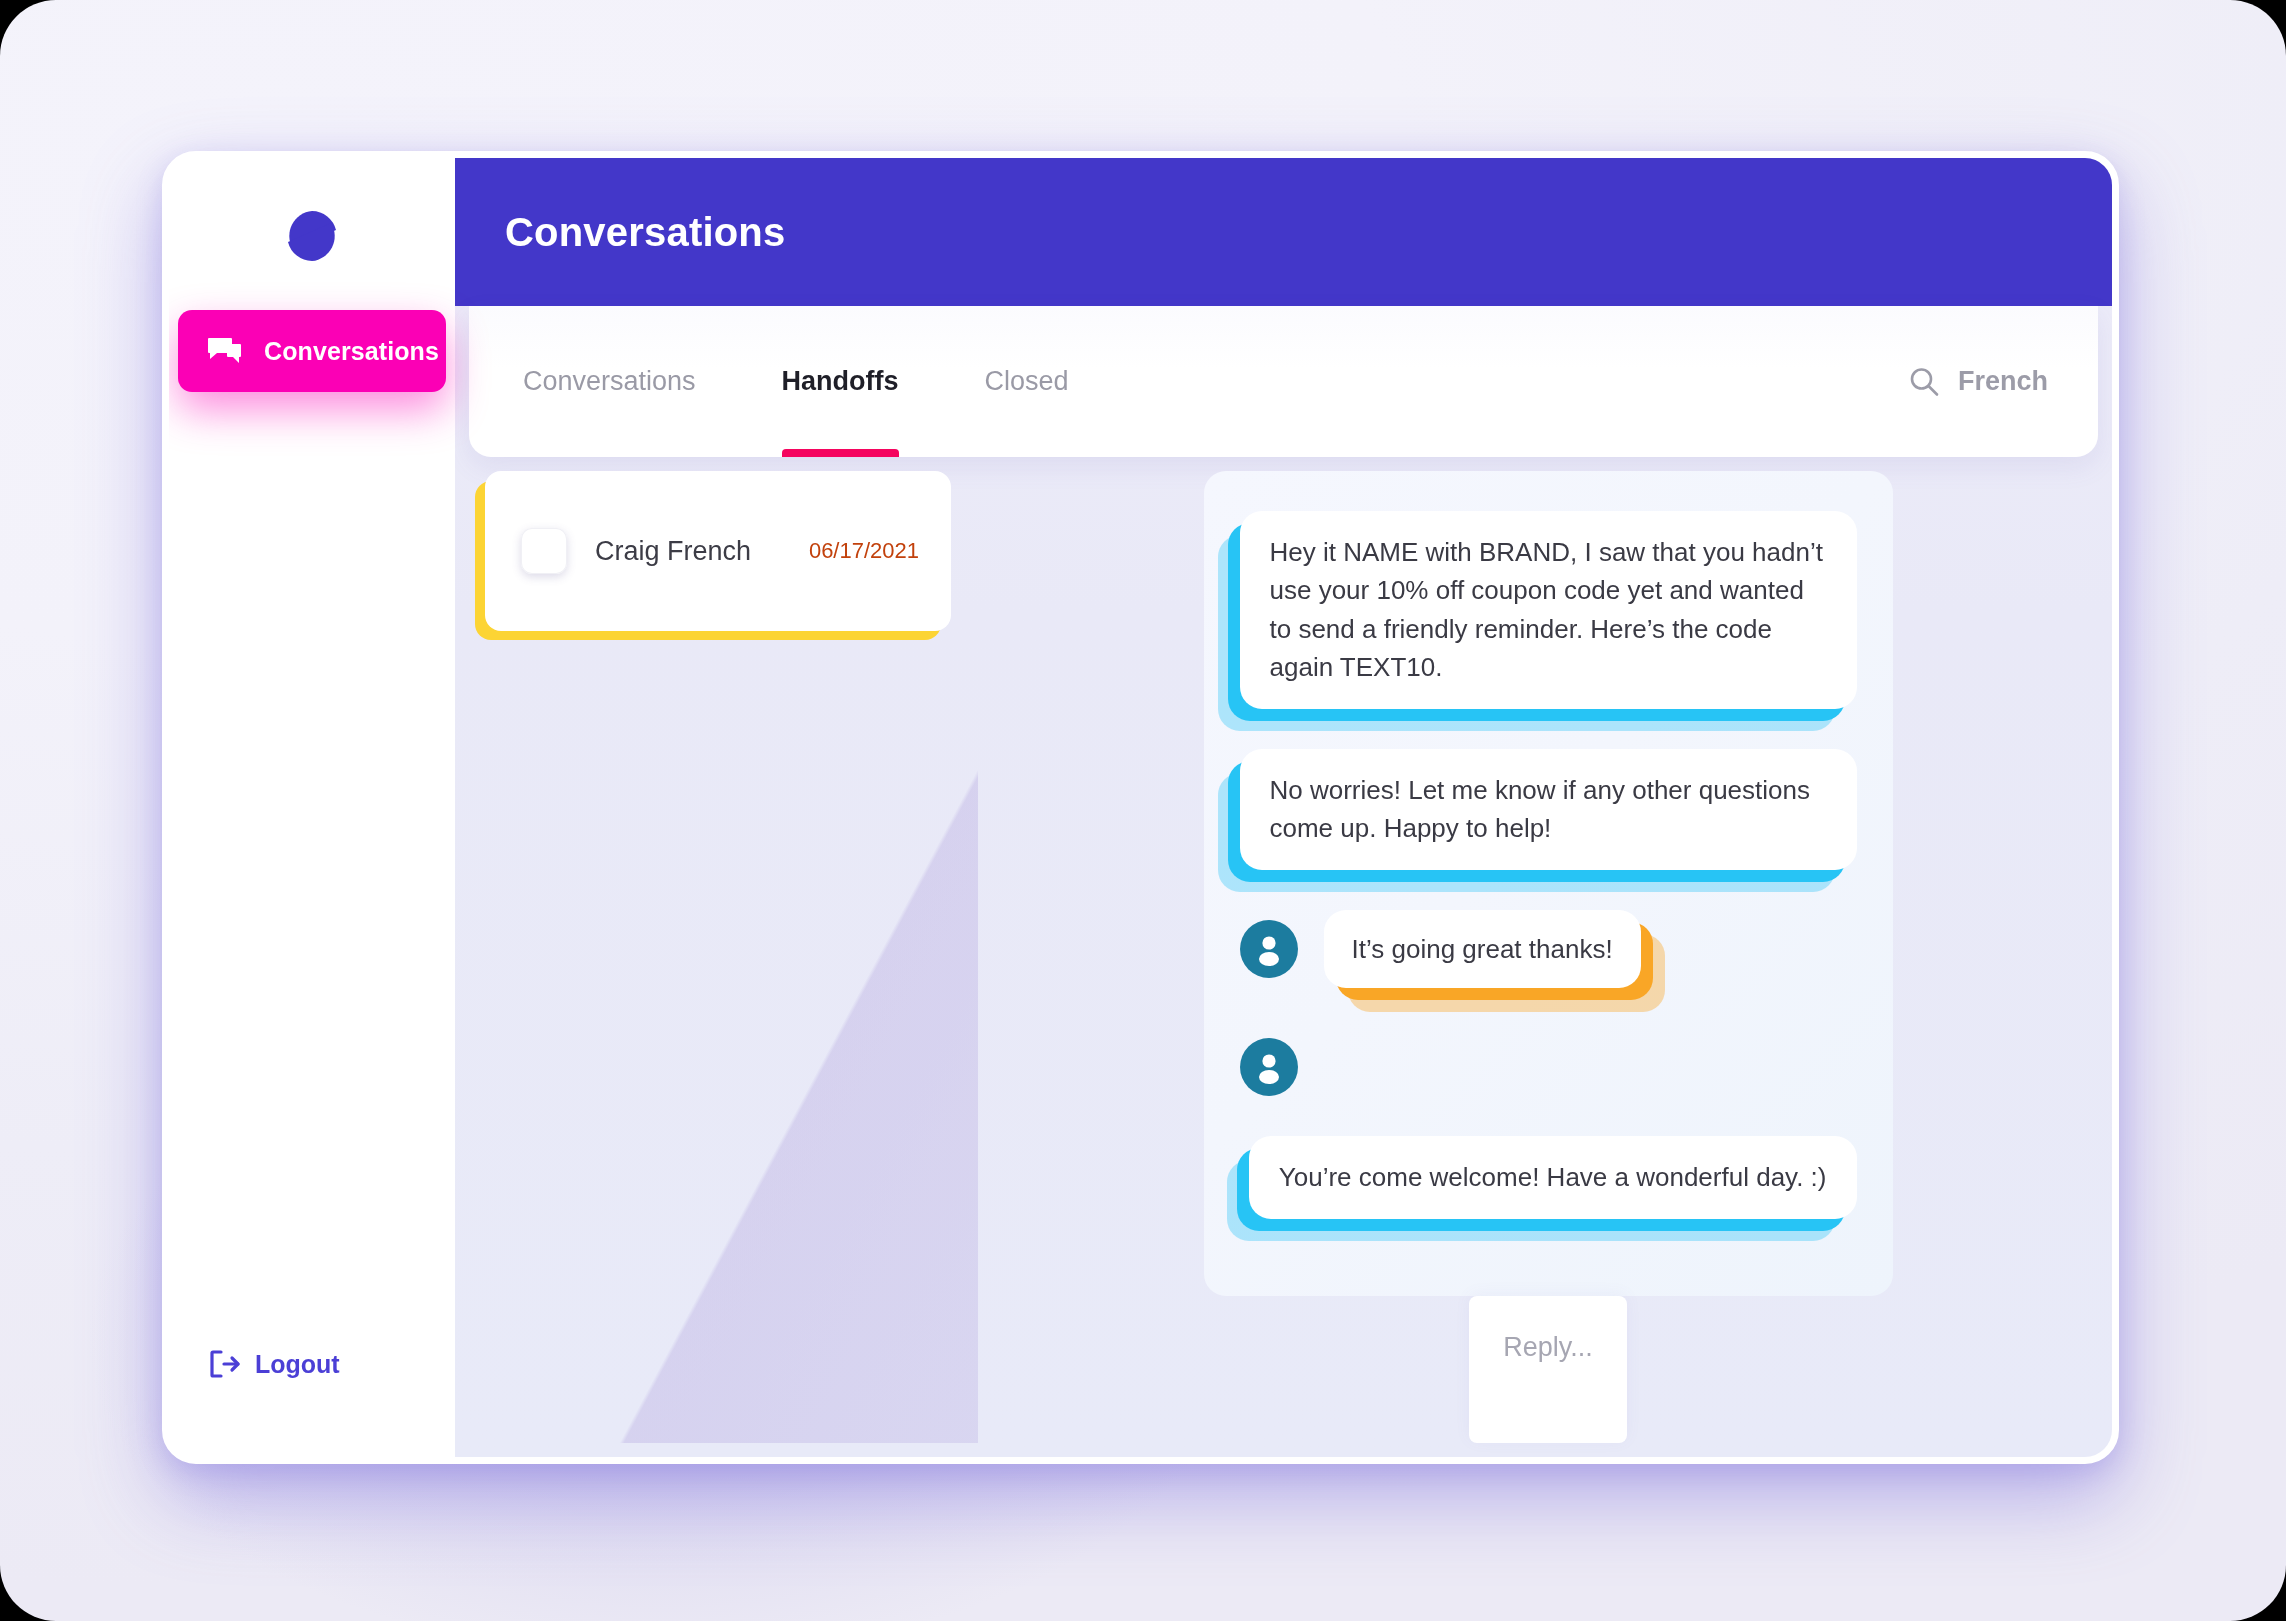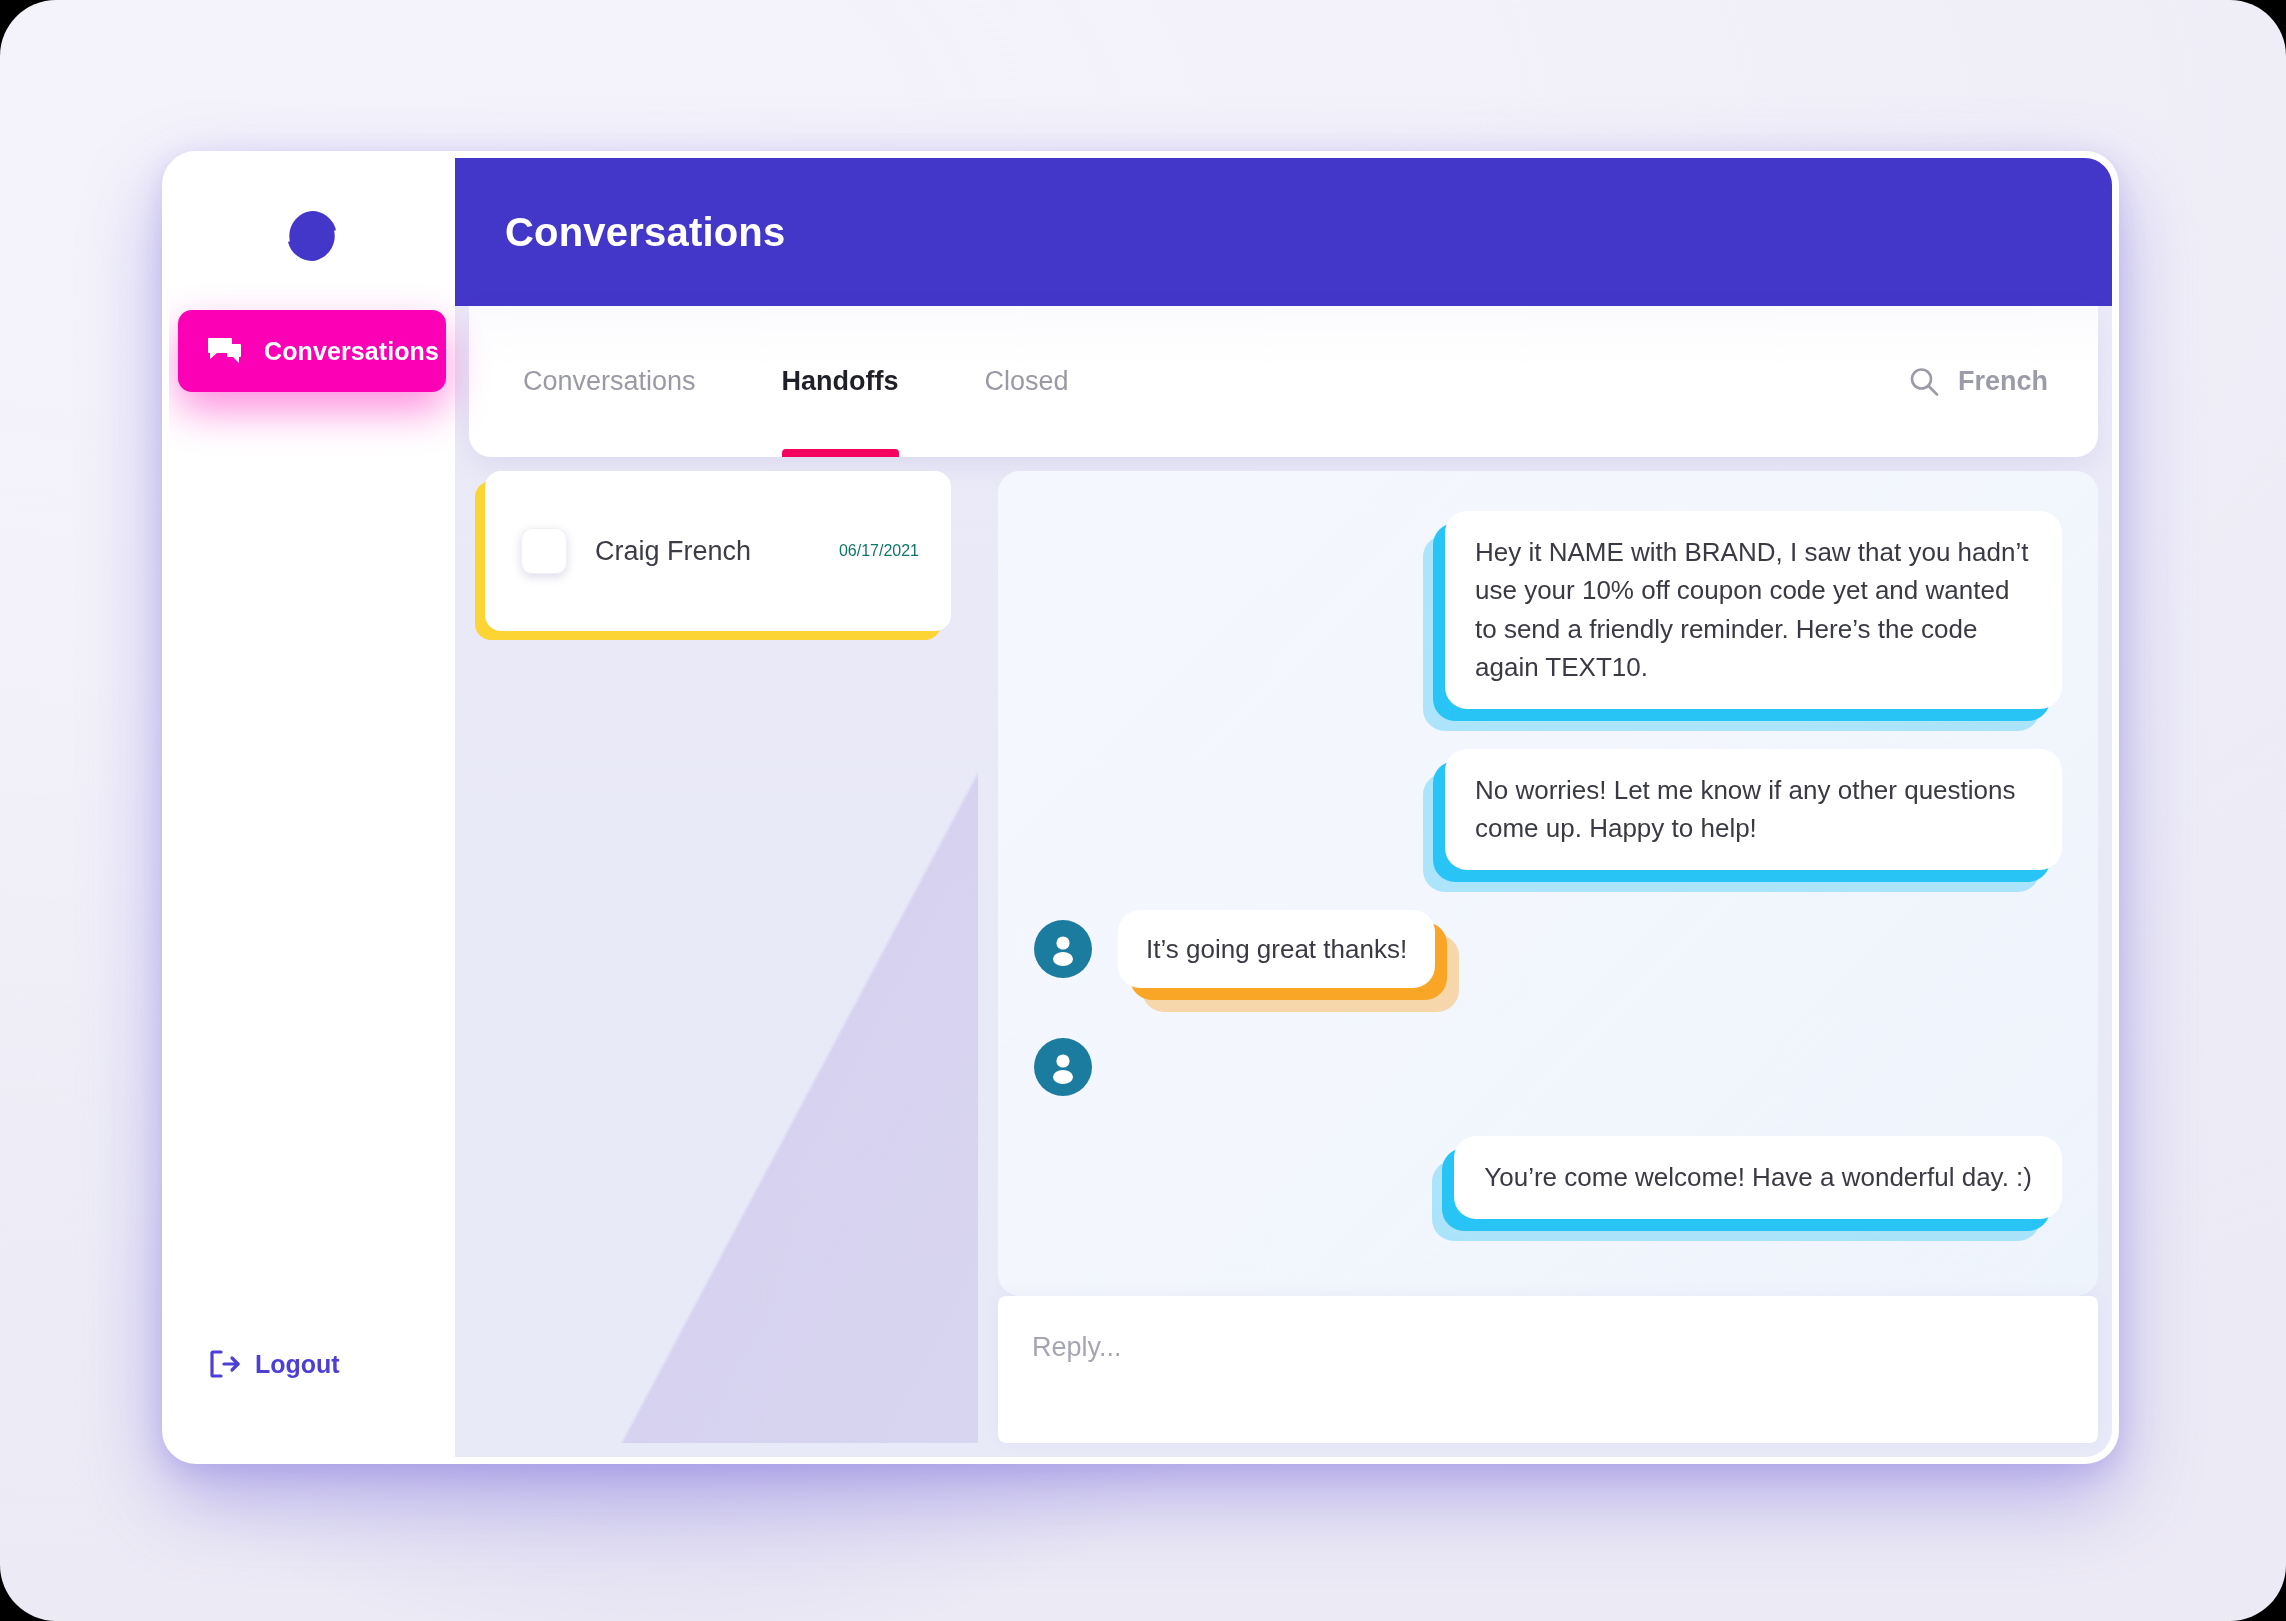--- a/index.html
+++ b/index.html
@@ -260,31 +260,32 @@
     flex: 0 0 46px;
     cursor: pointer;
   }
   .conv-name {
     margin-left: 28px;
     font-size: 27px;
     color: #3c3c46;
   }
   .conv-date {
     margin-left: auto;
-    font-size: 16px;
-    color: #0f766e;
+    font-size: 22px;
+    color: #c2410c;
   }
 
   
   #chat-col {
     flex: 1 1 auto;
     min-width: 0;
     display: flex;
     flex-direction: column;
     gap: 0;
+    align-items: center;
   }
 
   #thread {
     flex: 1 1 auto;
     border-radius: 22px;
     background: linear-gradient(135deg, #f5f7fe 0%, #f3f6fd 45%, #eef4fc 100%);
     padding: 40px 36px 24px 36px;
     display: flex;
     flex-direction: column;
     gap: 40px;

